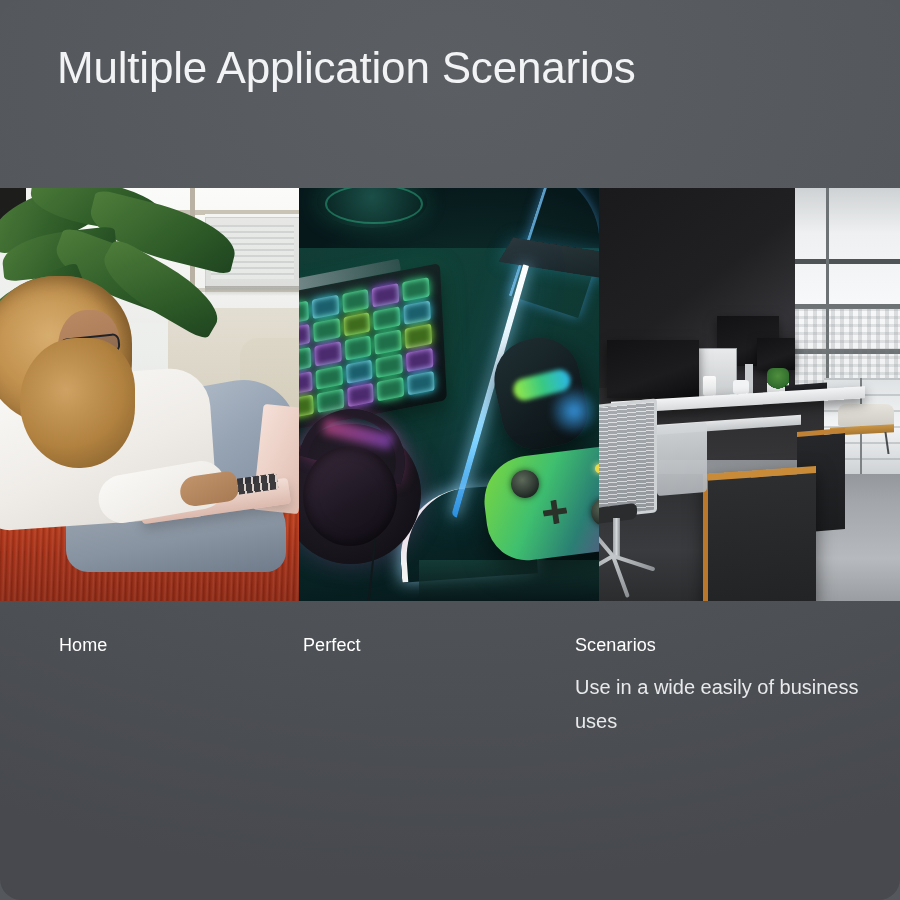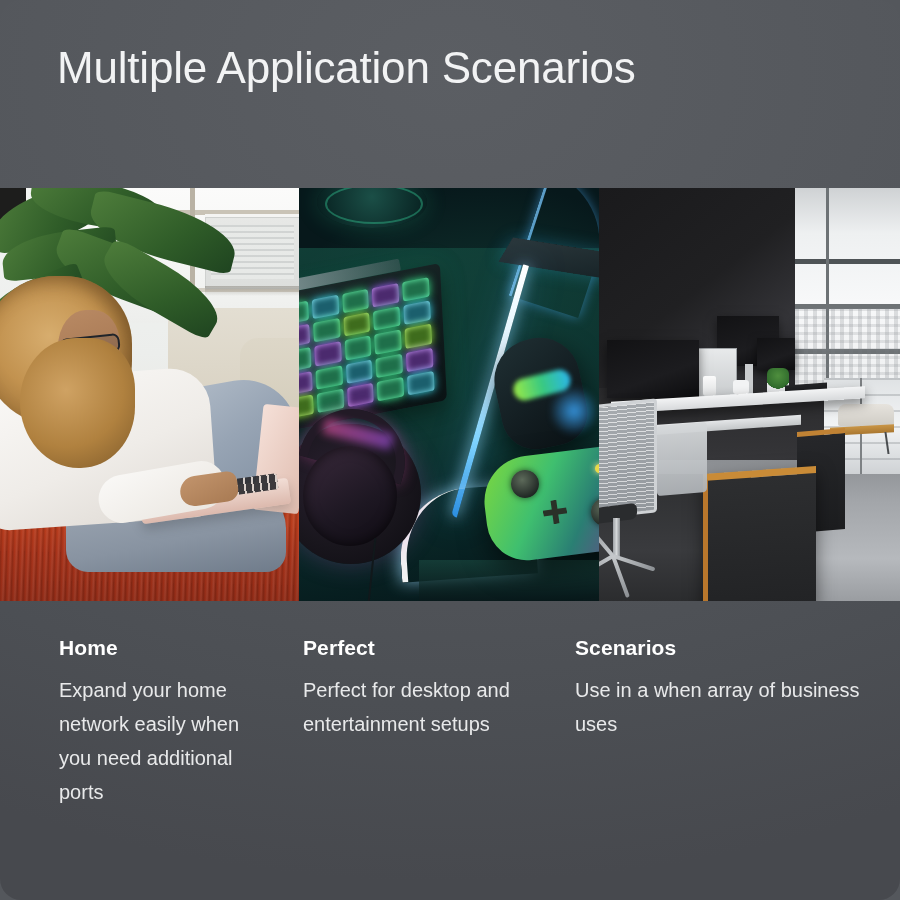--- a/index.html
+++ b/index.html
@@ -558,22 +558,22 @@
     display: flex;
   }
   .caption-col {
     box-sizing: border-box;
     padding-right: 28px;
   }
   .caption-col.c1 { width: 271px; padding-left: 59px; }
   .caption-col.c2 { width: 272px; padding-left: 32px; }
   .caption-col.c3 { width: 357px; padding-left: 32px; }
   .caption-heading {
-    font-size: 21px;
-    font-weight: 700;
+    font-size: 18px;
+    font-weight: 400;
     color: #ffffff;
     margin: 0 0 14px 0;
     line-height: 1.1;
     letter-spacing: .1px;
   }
   .caption-body {
     font-size: 20px;
     font-weight: 300;
     color: #e8e9ea;
     line-height: 1.7;
@@ -715,25 +715,23 @@
         <span></span>
         <span></span>
       </div>
     </div>
 
   </div>
 
   <div class="captions">
     <div class="caption-col c1">
       <h3 class="caption-heading">Home</h3>
-      <p class="caption-body">Expand your home network easily when you need additional ports</p>
     </div>
     <div class="caption-col c2">
       <h3 class="caption-heading">Perfect</h3>
-      <p class="caption-body">Perfect for desktop and entertainment setups</p>
     </div>
     <div class="caption-col c3">
       <h3 class="caption-heading">Scenarios</h3>
-      <p class="caption-body">Use in a when array of business uses</p>
+      <p class="caption-body">Use in a wide easily of business uses</p>
     </div>
   </div>
 
 </div>
 
 </body></html>

